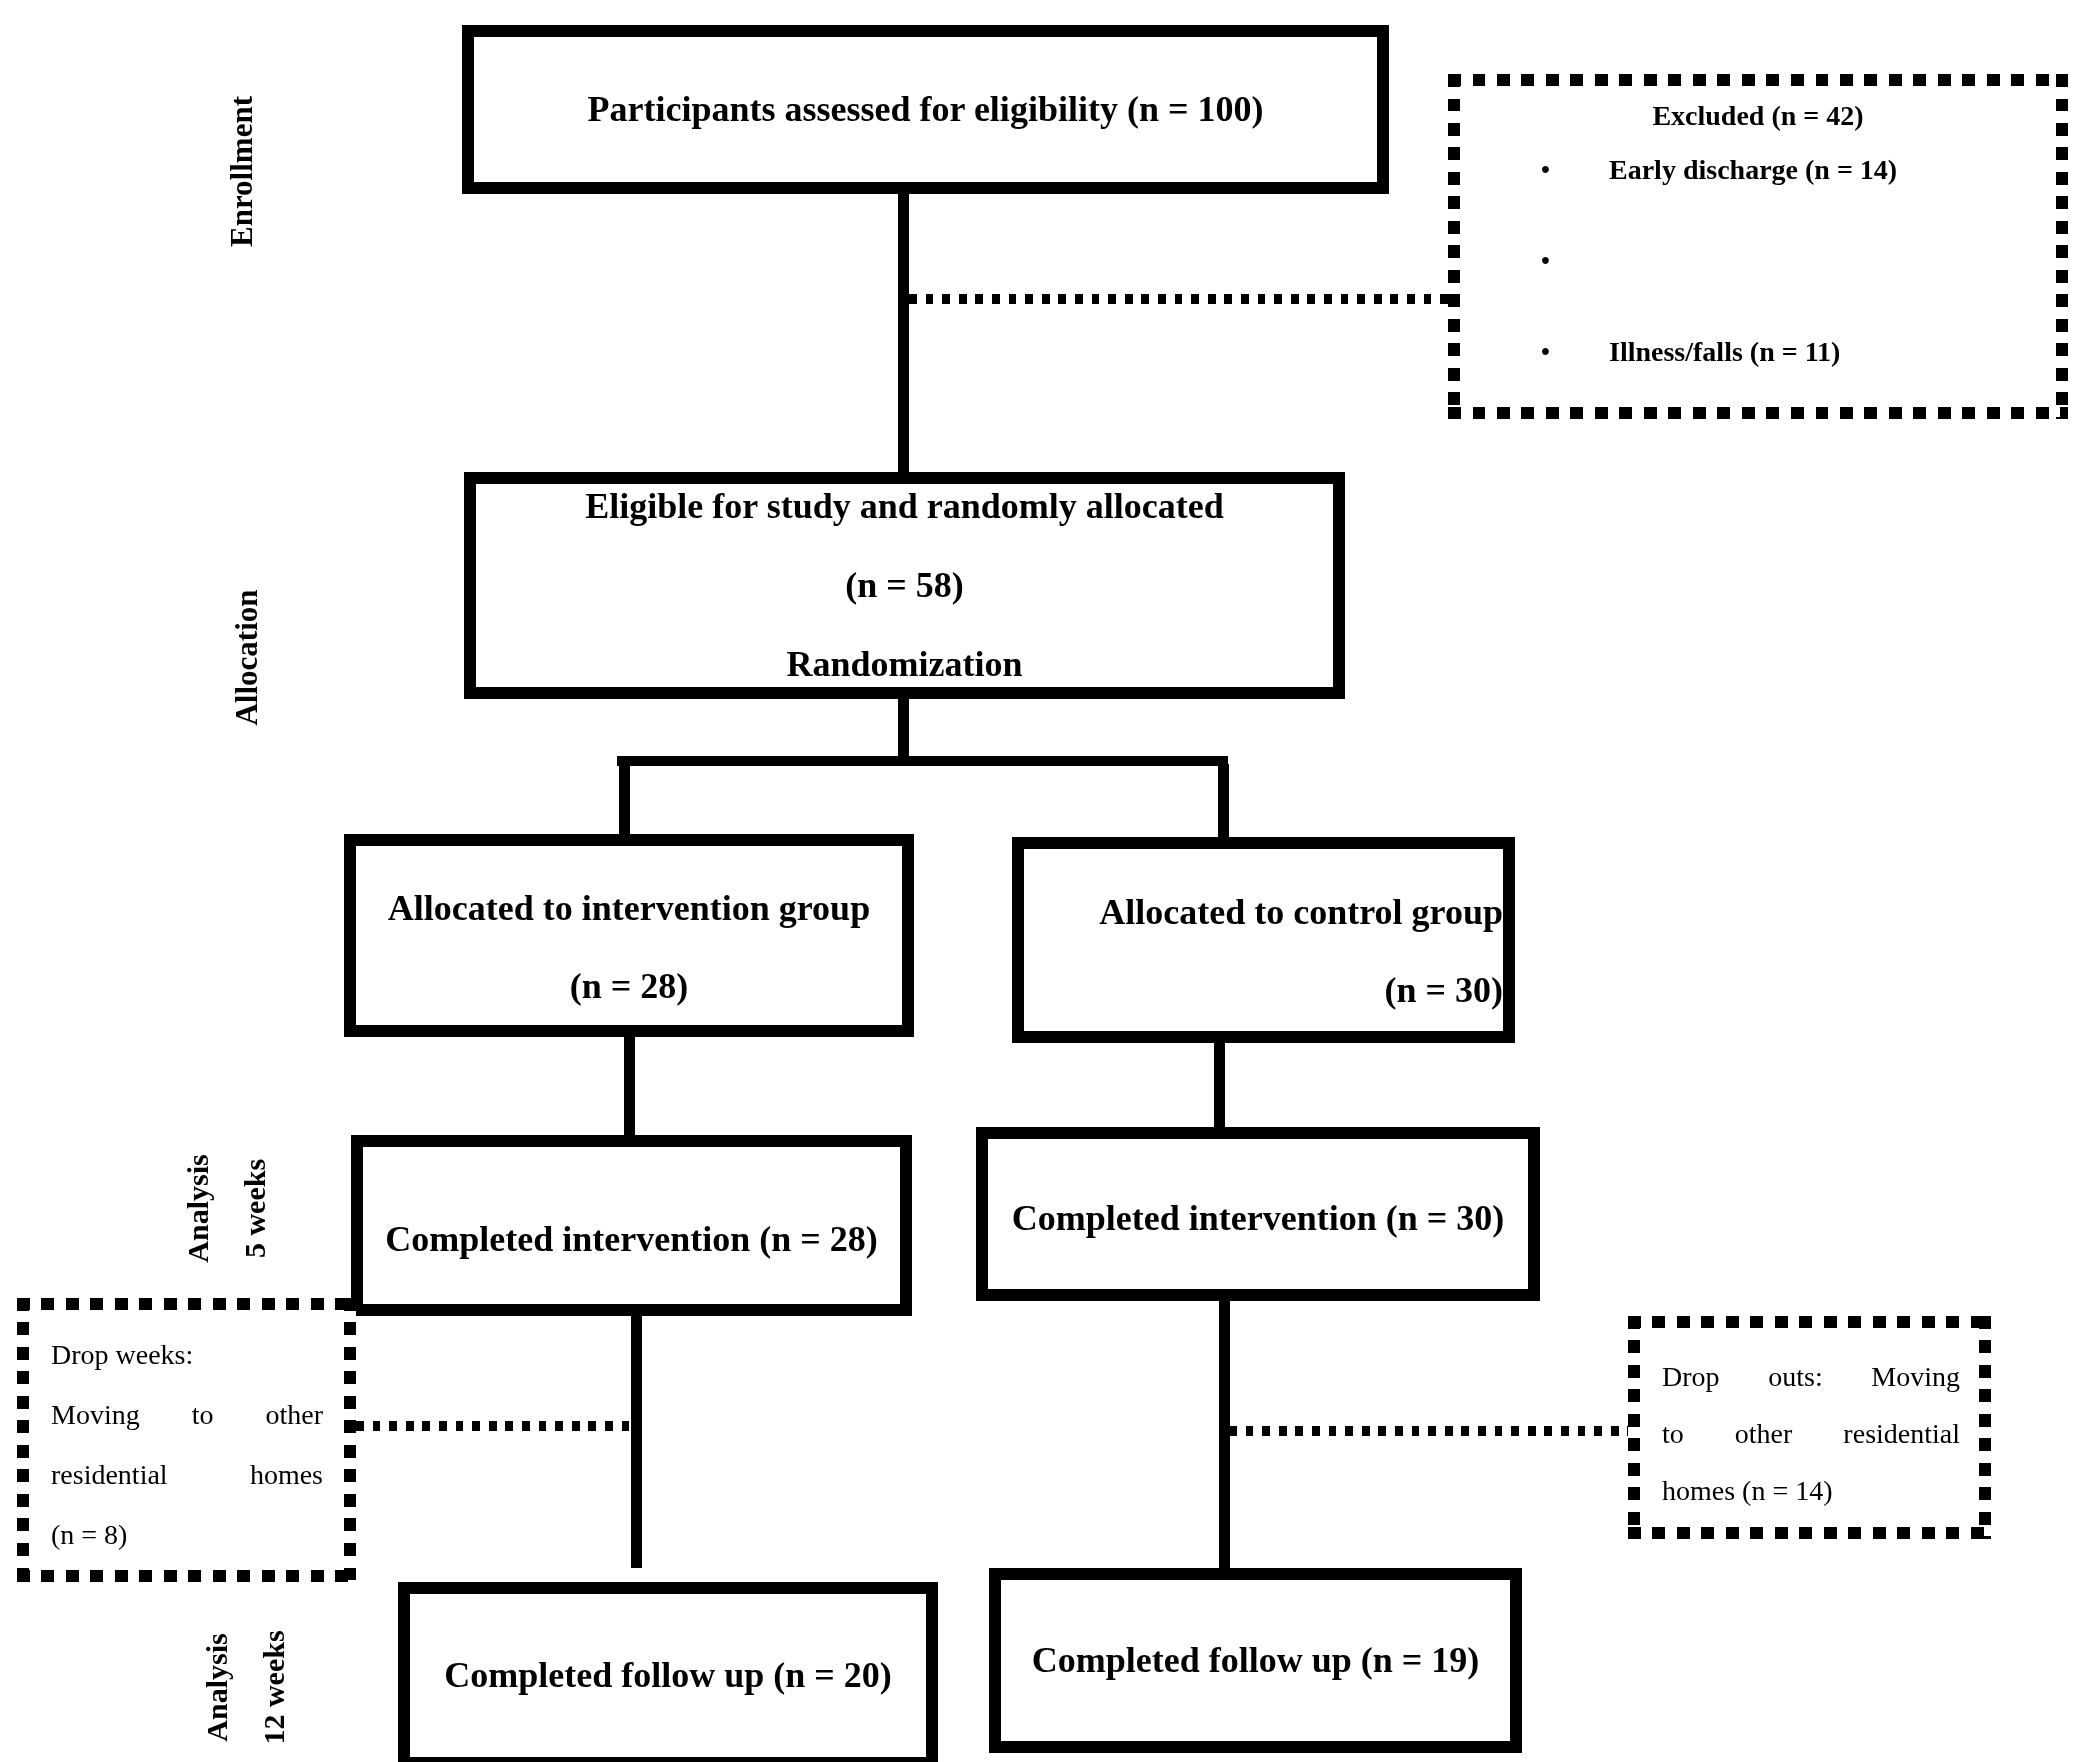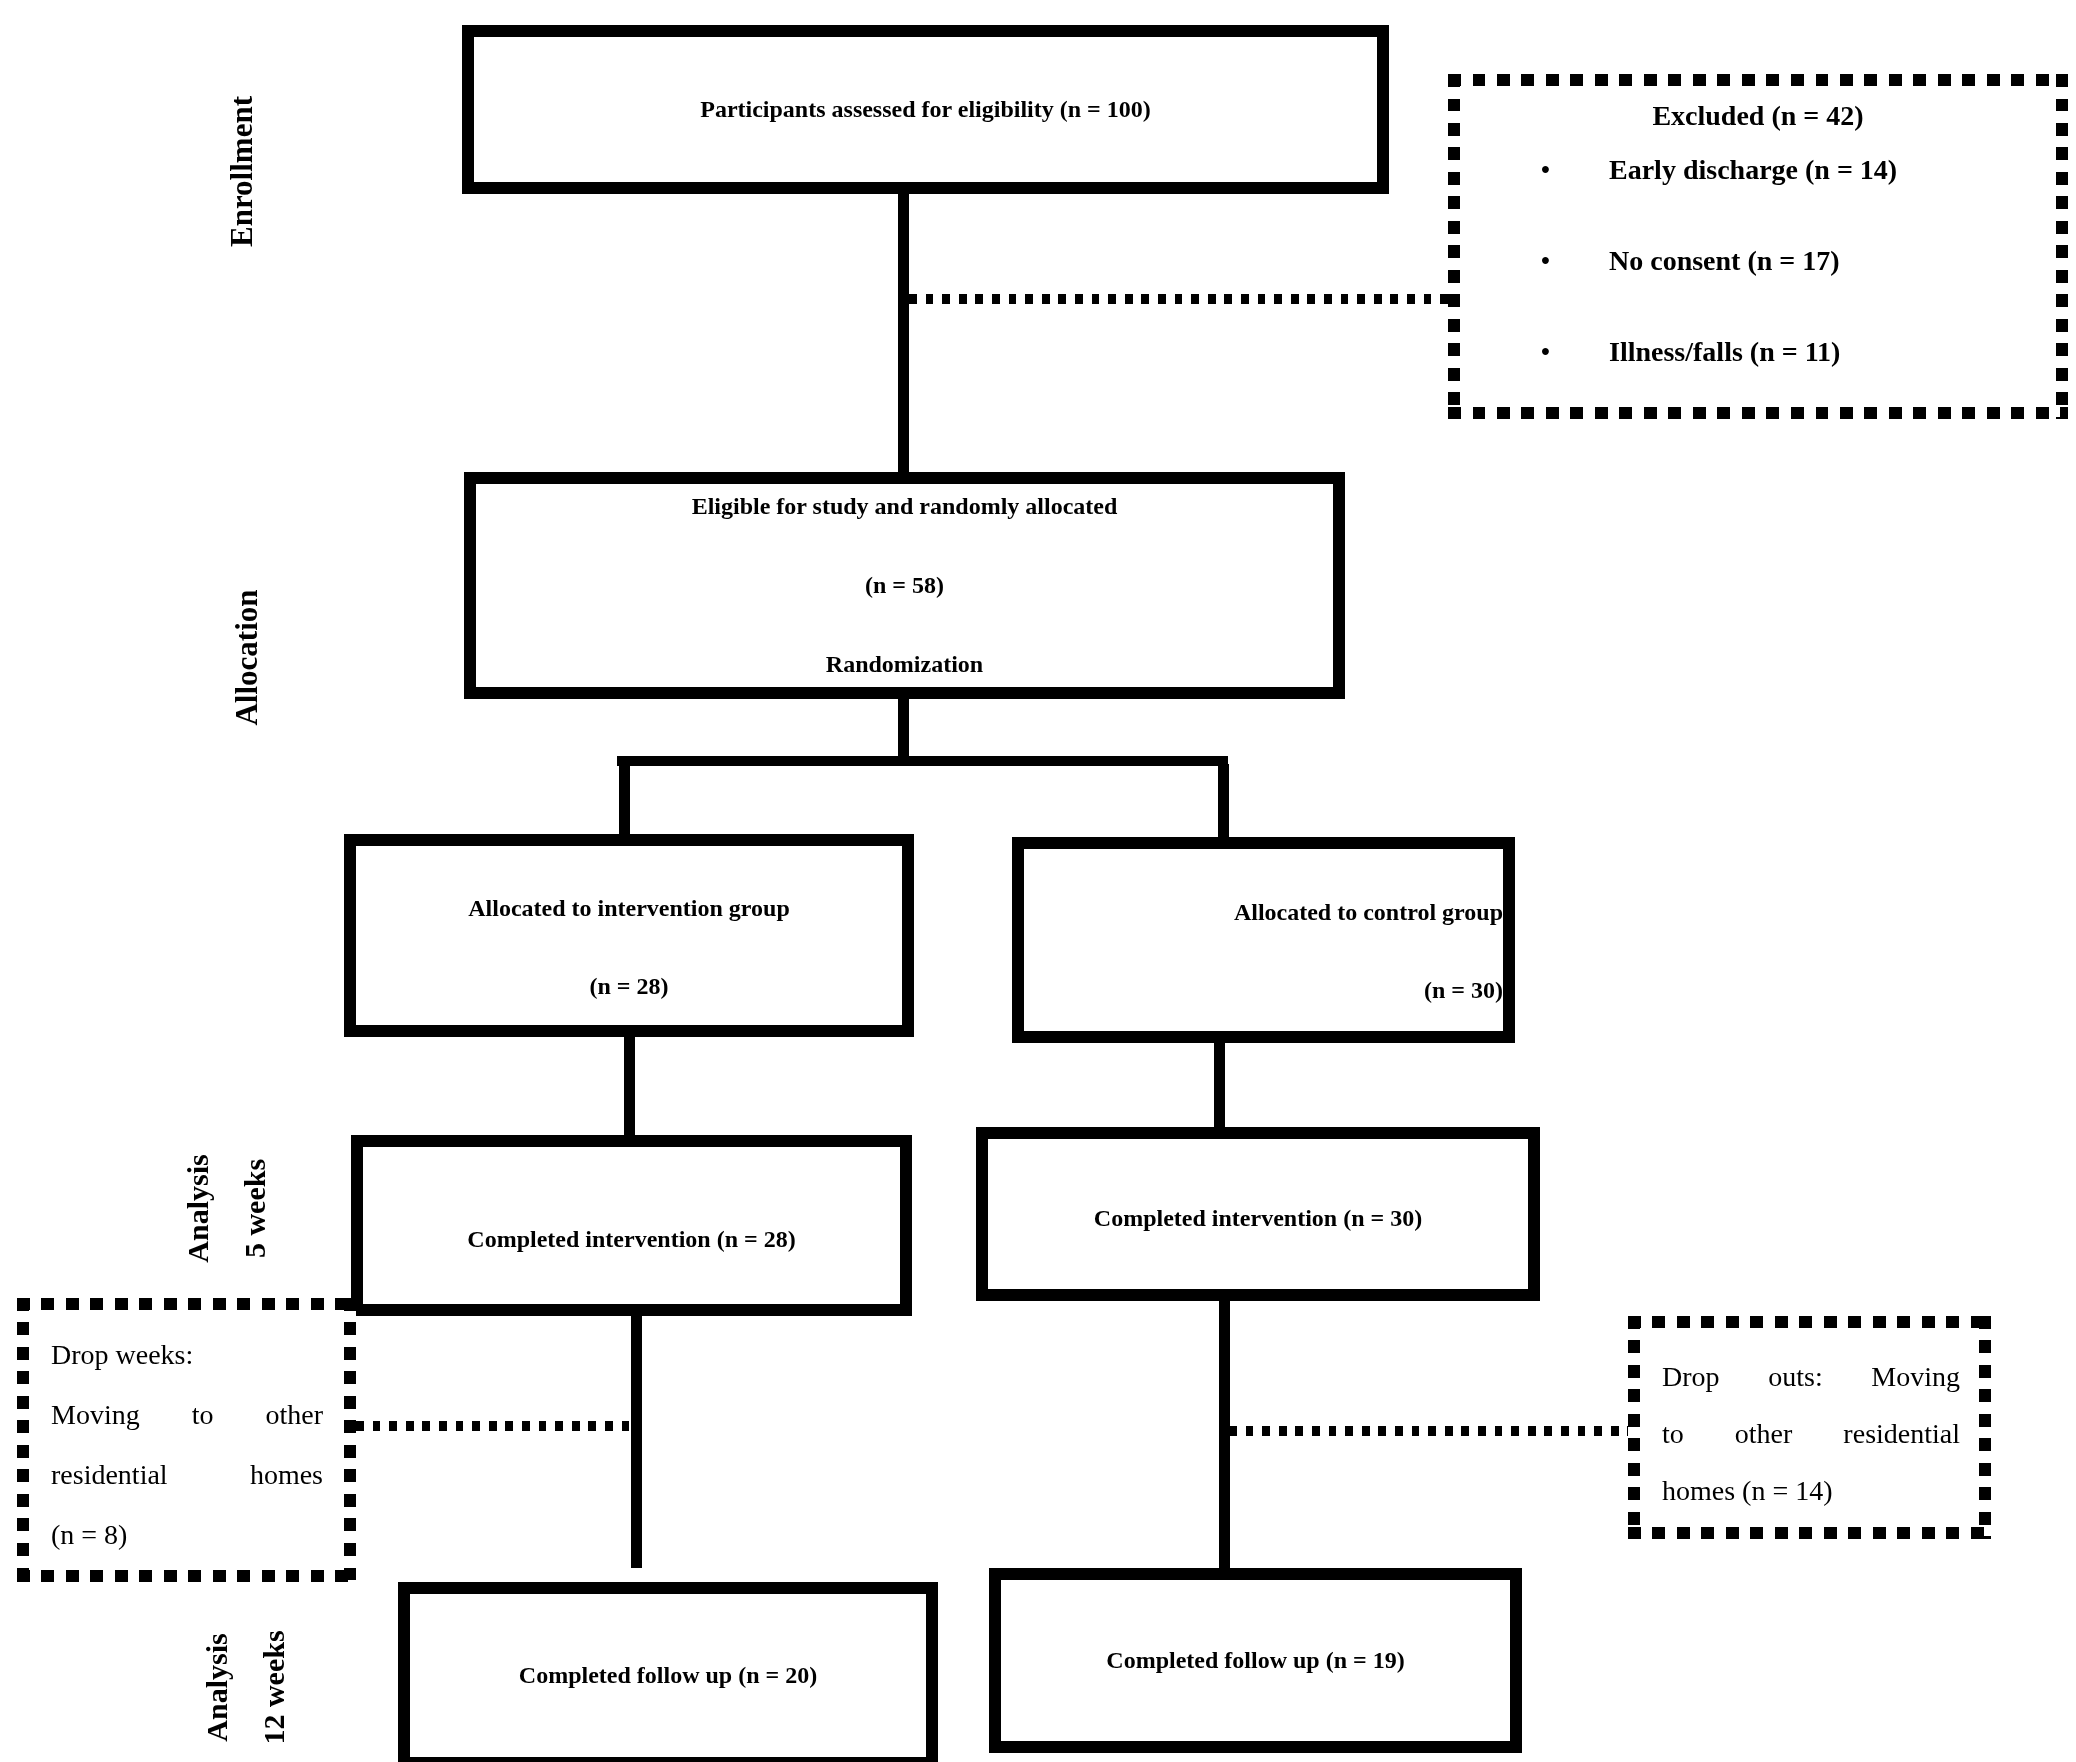--- a/index.html
+++ b/index.html
@@ -18,21 +18,21 @@
   }
   
   .box{
     position:absolute;
     border:12.7px solid var(--line);
     background:var(--bg);
     box-sizing:border-box;
     display:flex;flex-direction:column;
     align-items:center;justify-content:center;
     text-align:center;
-    font-weight:bold;font-size:24px;line-height:59px;
+    font-weight:bold;font-size:36px;line-height:59px;
   }
   .box.lh160{line-height:78px;}
   .box.shift45{padding-top:22px;}
   .box.shift55{padding-top:27px;}
   .box.shift20{padding-top:9.8px;}
   
   .dashed-box{
     position:absolute;background:var(--bg);box-sizing:border-box;
     font-size:28px;
   }
@@ -105,21 +105,20 @@
     <div class="dash-edge dash-h dash-bottom"></div>
     <div class="dash-edge dash-v dash-left"></div>
     <div class="dash-edge dash-v dash-right"></div>
     <div class="x-title">Excluded (n = 42)</div>
     <div class="x-row first">
       <span class="x-bullet">•</span>
       <span class="x-text">Early discharge (n = 14)</span>
     </div>
     <div class="x-row">
       <span class="x-bullet">•</span>
-      <span class="x-text">No consent (n = 17)</span>
     </div>
     <div class="x-row">
       <span class="x-bullet">•</span>
       <span class="x-text">Illness/falls (n = 11)</span>
     </div>
   </div>
 
   <div class="box" style="left:464px;top:472px;width:881px;height:227px;gap:20px;">
     <div>Eligible for study and randomly allocated</div>
     <div>(n = 58)</div>

